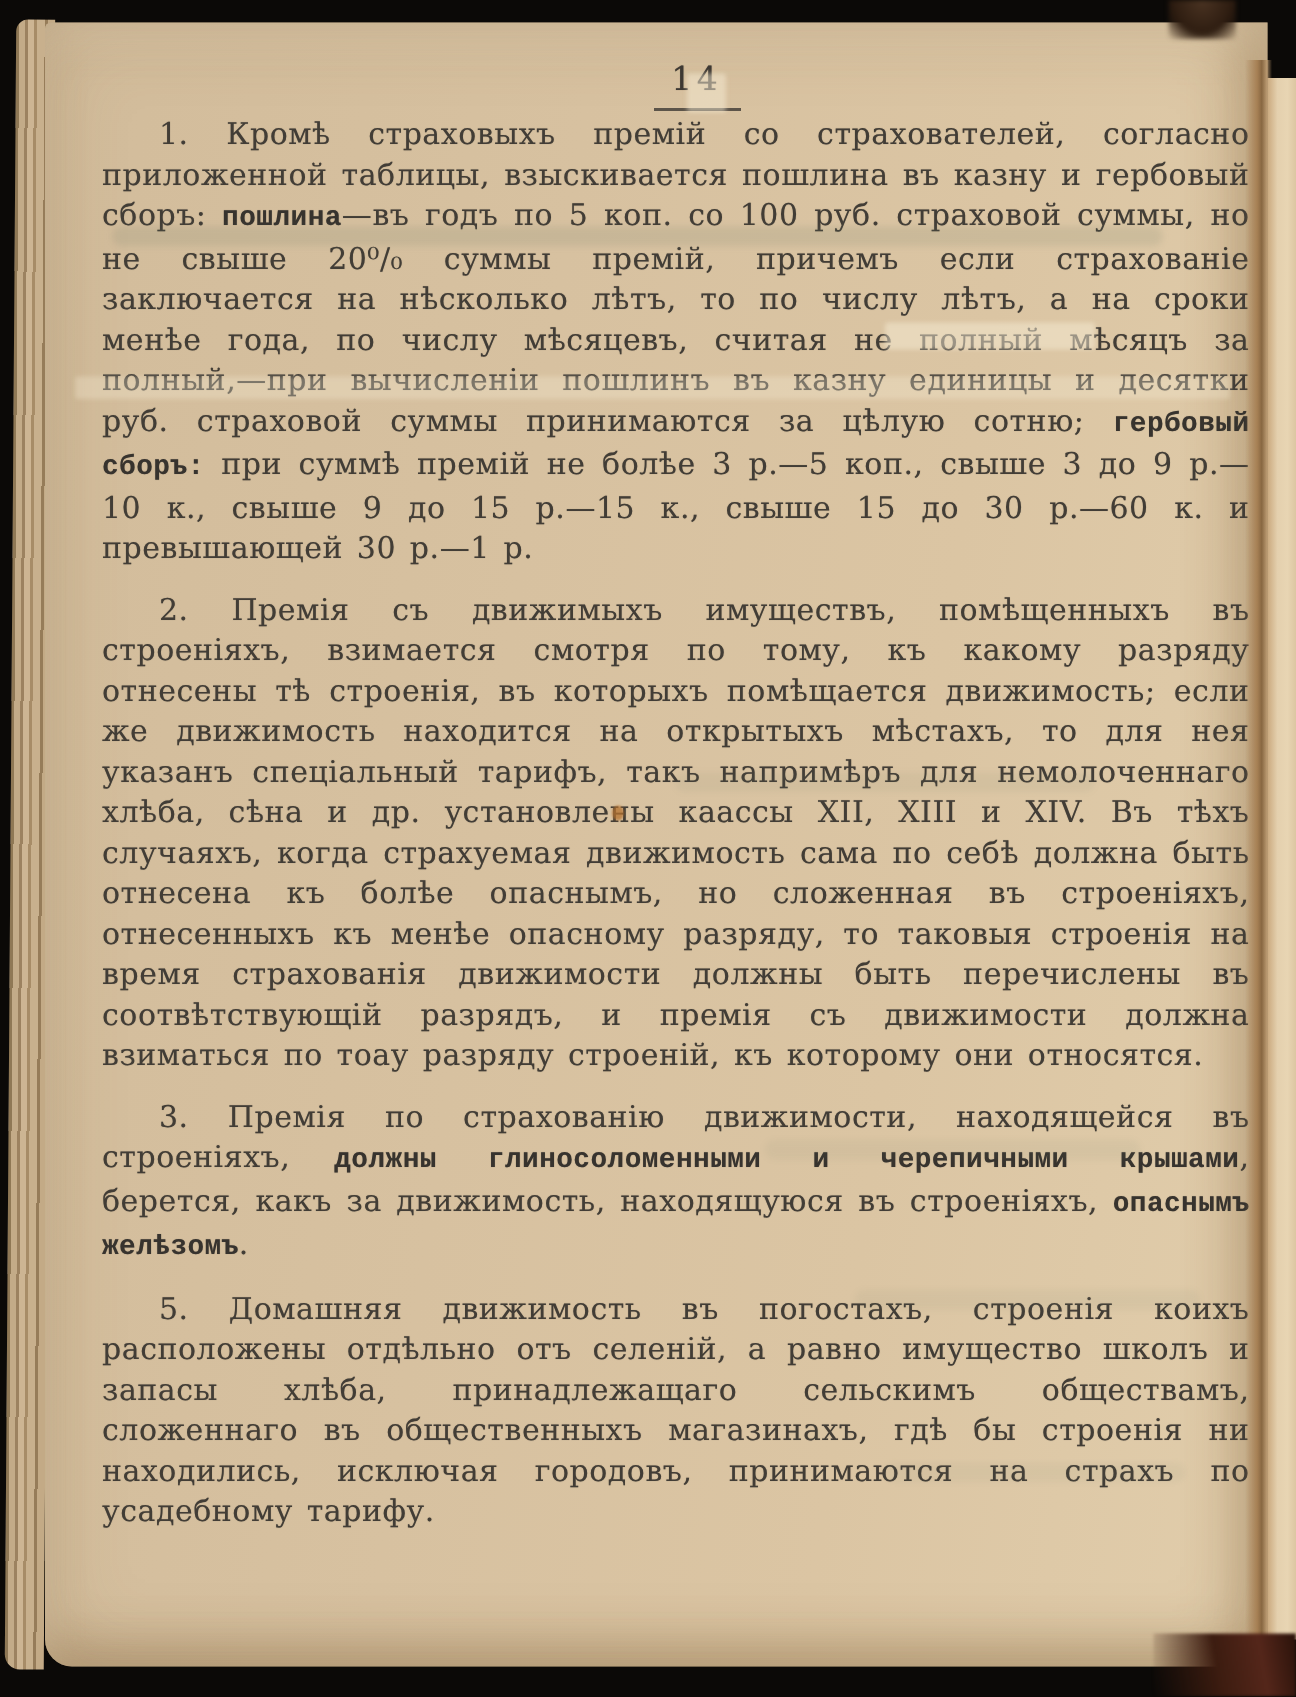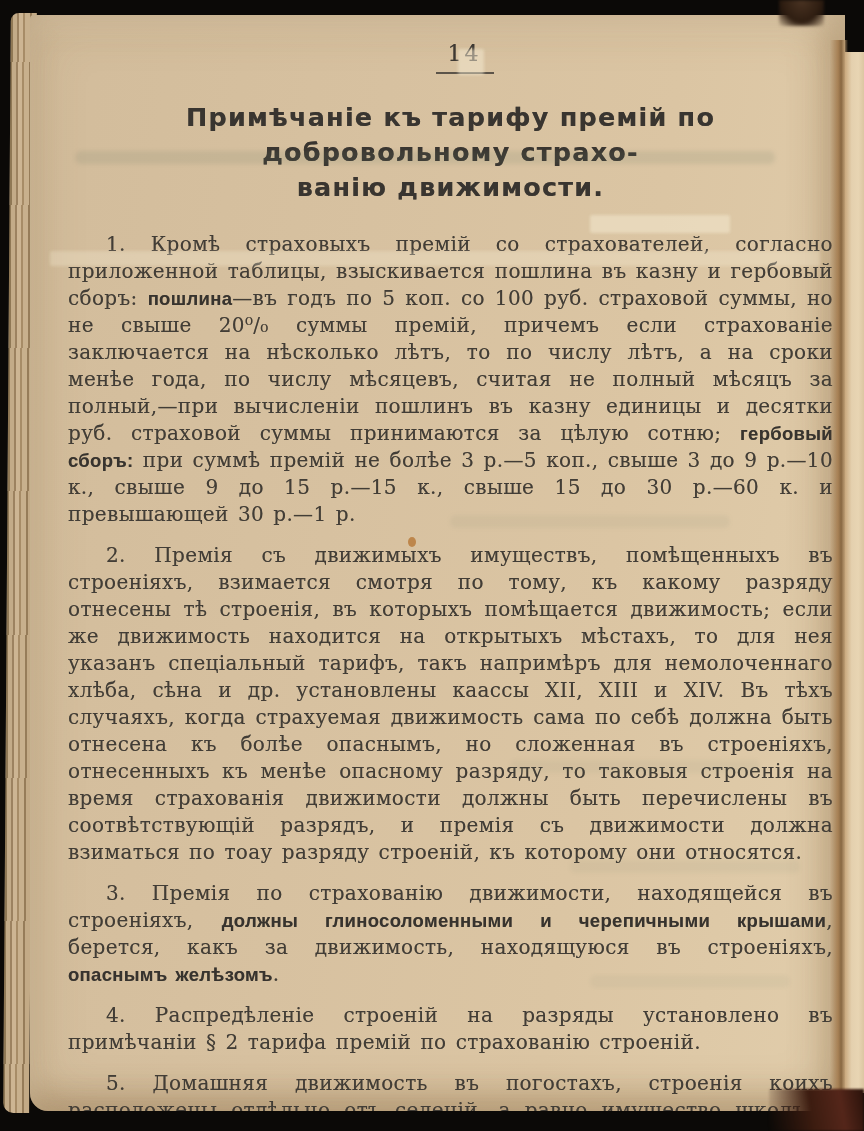--- a/index.html
+++ b/index.html
@@ -70,21 +70,21 @@
     margin-top:2px;
     font-size:20px;line-height:27px;
     letter-spacing:.35px;word-spacing:2.5px;
     color:#423d36;
     text-align:justify;
     text-shadow:0 0 .6px rgba(66,61,54,.45);
   }
   .para{margin:0 0 14px;text-indent:38px;}
   .para:last-child{margin-bottom:0;}
   .bold-term{
-    font-family:Liberation Sans, sans-serif;
+    font-family:Liberation Mono, monospace;
     font-weight:bold;
     font-size:18.5px;
     letter-spacing:.3px;
     color:#37332e;
   }
 
   
   .ghost{
     position:absolute;height:13px;border-radius:6px;
     background:rgba(108,118,96,.14);
@@ -128,30 +128,25 @@
   <div class="page-edge-stack"></div>
 
   <div class="page">
     <div class="page-inner">
 
       <div class="pagenum-block">
         <span class="pagenum">14</span>
         <div class="pagenum-rule"></div>
       </div>
 
-      <h1 class="heading">
-        <span class="hl">Примѣчаніе къ тарифу премій по добровольному страхо-</span>
-        <span class="hl">ванію движимости.</span>
-      </h1>
 
       <div class="body-text">
         <p class="para"><span>1. Кромѣ страховыхъ премій со страхователей, согласно приложенной таблицы, взыскивается пошлина въ казну и гербовый сборъ: </span><span class="bold-term">пошлина</span><span>—въ годъ по 5 коп. со 100 руб. страховой суммы, но не свыше 20⁰/₀ суммы премій, причемъ если страхованіе заключается на нѣсколько лѣтъ, то по числу лѣтъ, а на сроки менѣе года, по числу мѣсяцевъ, считая не полный мѣсяцъ за полный,—при вычисленіи пошлинъ въ казну единицы и десятки руб. страховой суммы принимаются за цѣлую сотню; </span><span class="bold-term">гербовый сборъ:</span><span> при суммѣ премій не болѣе 3 р.—5 коп., свыше 3 до 9 р.—10 к., свыше 9 до 15 р.—15 к., свыше 15 до 30 р.—60 к. и превышающей 30 р.—1 р.</span></p>
         <p class="para"><span>2. Премія съ движимыхъ имуществъ, помѣщенныхъ въ строеніяхъ, взимается смотря по тому, къ какому разряду отнесены тѣ строенія, въ которыхъ помѣщается движимость; если же движимость находится на открытыхъ мѣстахъ, то для нея указанъ спеціальный тарифъ, такъ напримѣръ для немолоченнаго хлѣба, сѣна и др. установлены каассы XII, XIII и XIV. Въ тѣхъ случаяхъ, когда страхуемая движимость сама по себѣ должна быть отнесена къ болѣе опаснымъ, но сложенная въ строеніяхъ, отнесенныхъ къ менѣе опасному разряду, то таковыя строенія на время страхованія движимости должны быть перечислены въ соотвѣтствующій разрядъ, и премія съ движимости должна взиматься по тоау разряду строеній, къ которому они относятся.</span></p>
         <p class="para"><span>3. Премія по страхованію движимости, находящейся въ строеніяхъ, </span><span class="bold-term">должны глиносоломенными и черепичными крышами</span><span>, берется, какъ за движимость, находящуюся въ строеніяхъ, </span><span class="bold-term">опаснымъ желѣзомъ</span><span>.</span></p>
-        <p class="para"><span>4. Распредѣленіе строеній на разряды установлено въ примѣчаніи § 2 тарифа премій по страхованію строеній.</span></p>
         <p class="para"><span>5. Домашняя движимость въ погостахъ, строенія коихъ расположены отдѣльно отъ селеній, а равно имущество школъ и запасы хлѣба, принадлежащаго сельскимъ обществамъ, сложеннаго въ общественныхъ магазинахъ, гдѣ бы строенія ни находились, исключая городовъ, принимаются на страхъ по усадебному тарифу.</span></p>
       </div>
 
       <div class="light-patch" style="left:428px;top:34px;width:26px;height:26px;"></div>
       <div class="ghost" style="left:45px;top:136px;width:700px;"></div>
       <div class="light-patch" style="left:560px;top:200px;width:140px;height:18px;"></div>
       <div class="light-patch" style="left:20px;top:236px;width:770px;height:15px;opacity:.65;"></div>
       <div class="ghost" style="left:420px;top:500px;width:280px;opacity:.55;"></div>
       <div class="ghost" style="left:480px;top:745px;width:250px;opacity:.5;"></div>
       <div class="ghost" style="left:540px;top:845px;width:230px;opacity:.5;"></div>

